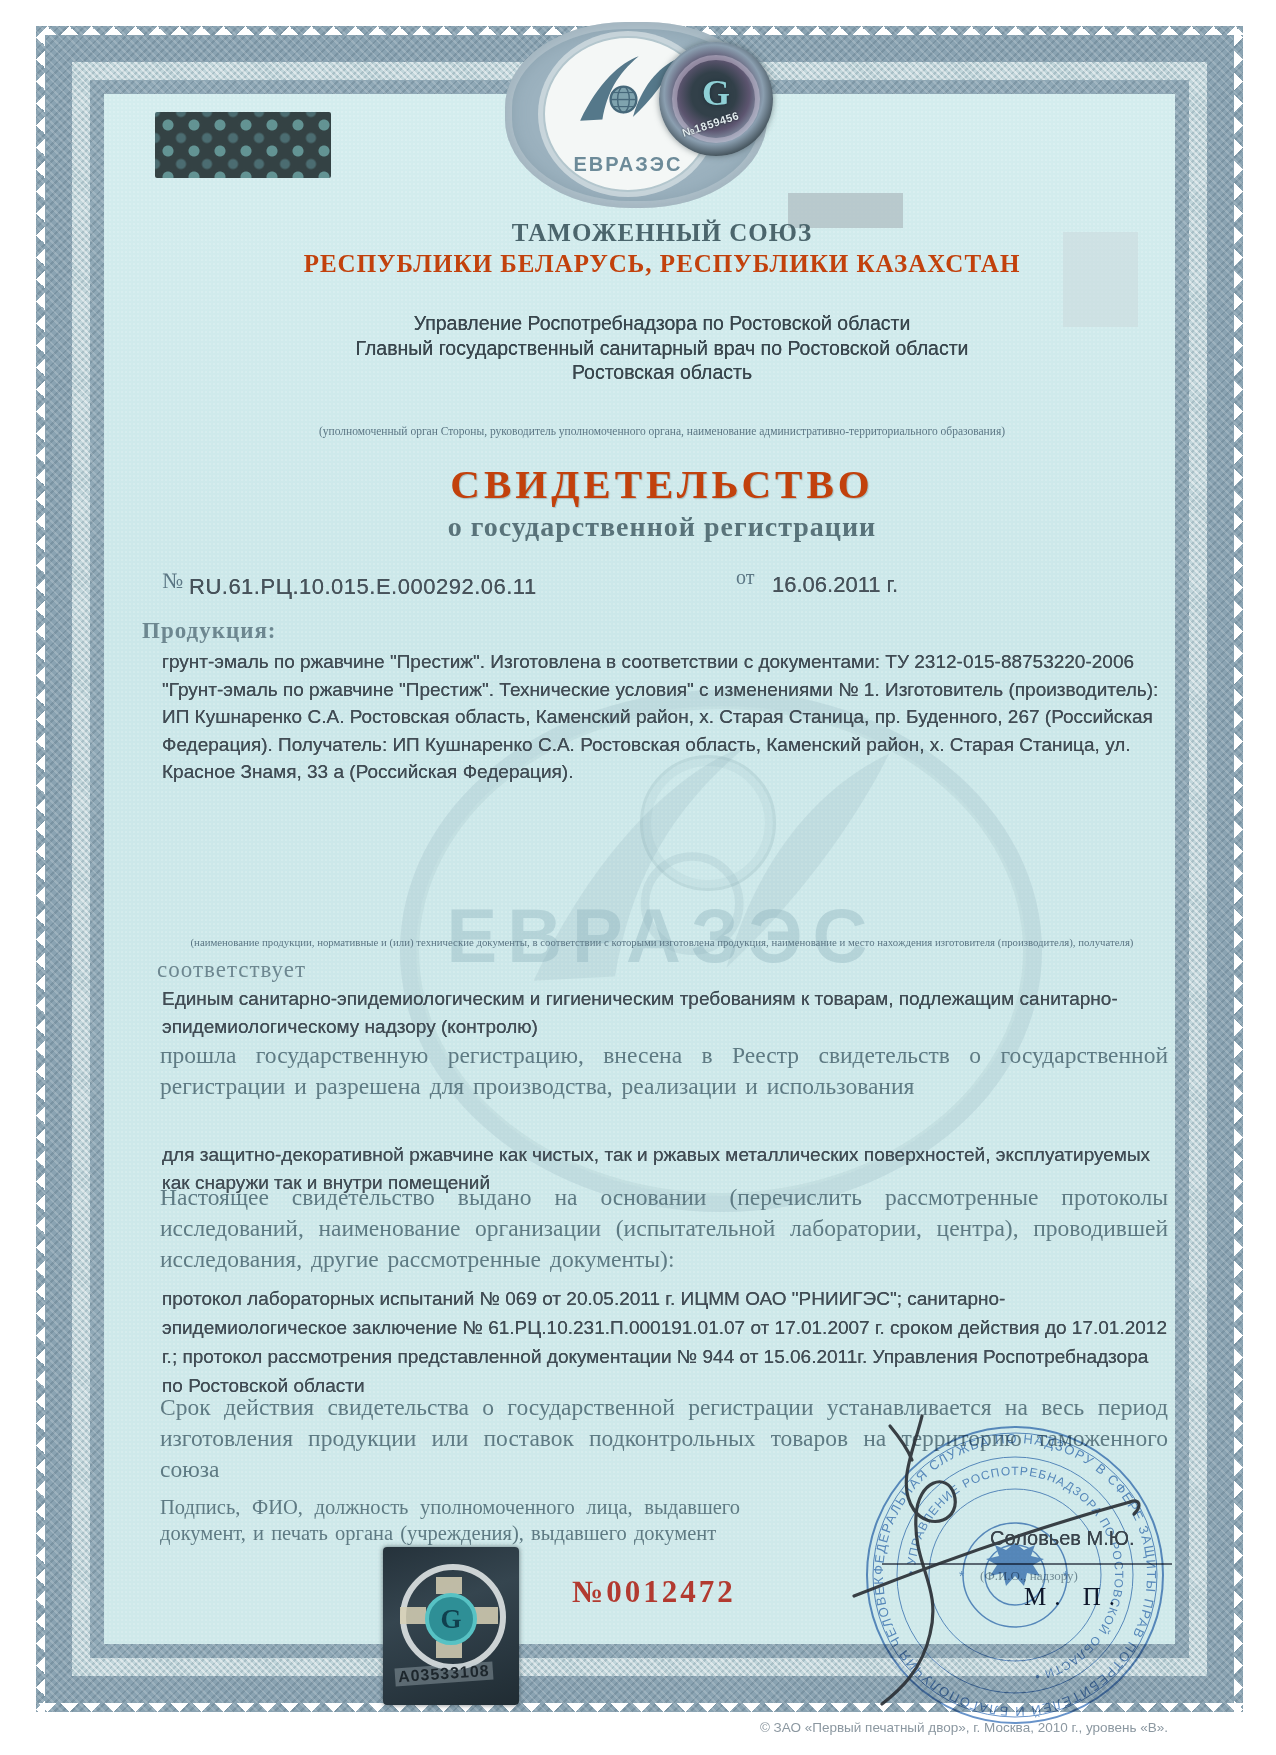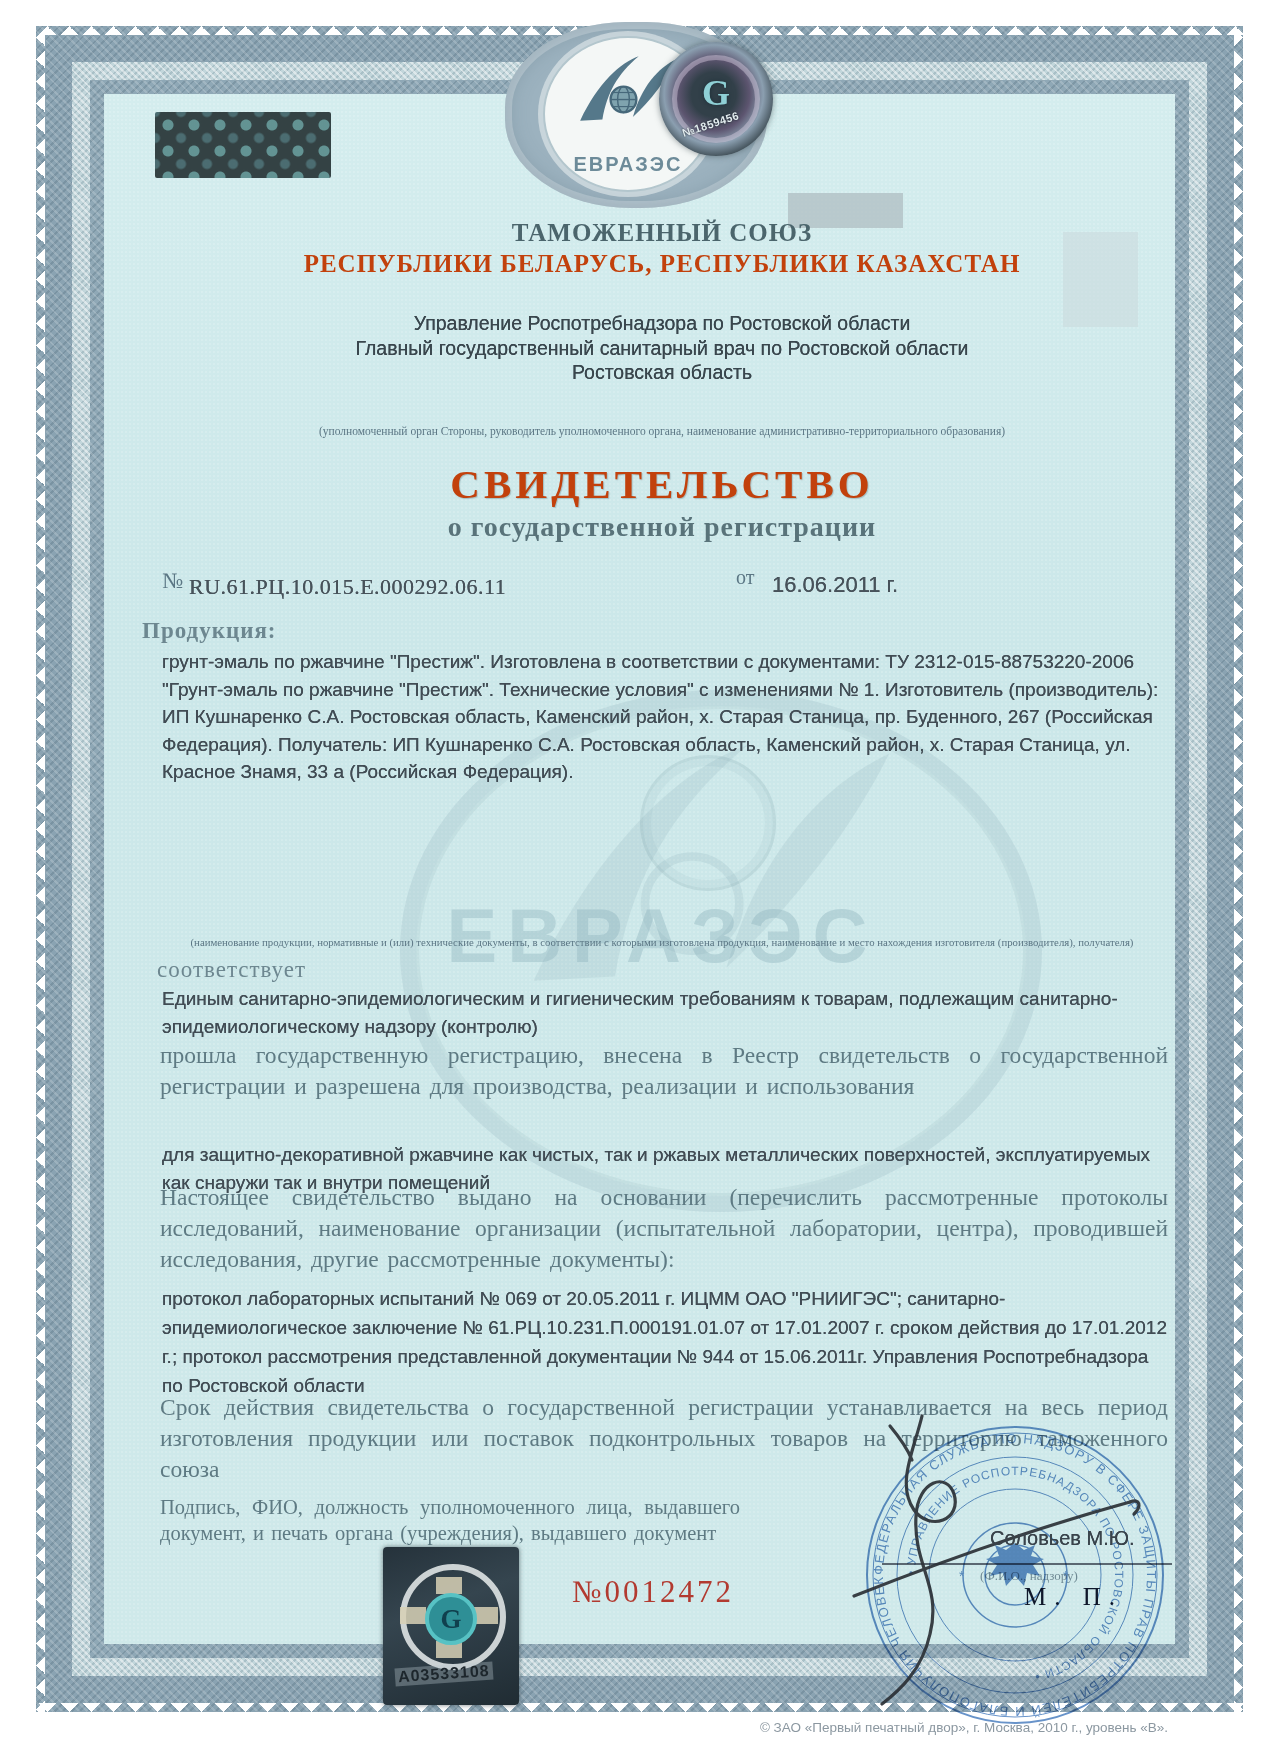--- a/index.html
+++ b/index.html
@@ -77,31 +77,31 @@
     font-weight:bold;font-size:25px;line-height:29px;letter-spacing:1px;color:#c2410c;}
   .auth{left:0;width:100%;top:311px;text-align:center;font-size:19.5px;line-height:24.5px;color:#39464d;
     text-shadow:0 0 .6px #39464d;}
   .cap1{left:63px;width:1150px;top:425px;text-align:center;font-family:"Liberation Serif",serif;
     font-size:11.5px;color:#5b7684;}
   .title-main{left:0;width:100%;top:460px;text-align:center;font-family:"Liberation Serif",serif;
     font-weight:bold;font-size:41px;letter-spacing:4px;color:#c2410c;text-shadow:1px 1px 1px rgba(90,115,120,.35);}
   .title-sub{left:0;width:100%;top:511px;text-align:center;font-family:"Liberation Serif",serif;
     font-weight:bold;font-size:28px;letter-spacing:1px;color:#59737a;}
   .no-label{left:138px;top:568px;font-family:"Liberation Serif",serif;font-size:22px;color:#5b7684;}
-  .no-value{left:165px;top:574px;font-size:22px;color:#47525a;letter-spacing:.5px;text-shadow:0 0 .5px #47525a;font-family:Liberation Serif, serif;}
+  .no-value{left:165px;top:574px;font-size:22px;color:#47525a;letter-spacing:.5px;text-shadow:0 0 .5px #47525a;}
   .from-label{left:712px;top:566px;font-family:"Liberation Serif",serif;font-size:20px;color:#5b7684;}
   .date-value{left:748px;top:572px;font-size:22px;color:#47525a;text-shadow:0 0 .5px #47525a;}
   .lbl{font-family:"Liberation Serif",serif;font-size:23px;color:#6d8790;letter-spacing:1px;}
   .fill{font-size:19px;line-height:27.5px;color:#414c54;text-shadow:0 0 .5px #414c54;}
   .formtxt{font-family:"Liberation Serif",serif;font-size:23.5px;line-height:31px;color:#5e7a83;
     text-align:justify;word-spacing:3px;}
   .cap2{left:63px;width:1150px;top:936px;text-align:center;font-family:"Liberation Serif",serif;
     font-size:10.8px;color:#5b7684;}
   .serial-red{left:548px;top:1574px;font-family:"Liberation Serif",serif;font-size:31px;
-    letter-spacing:3px;color:#b23a30;z-index:6;}
+    letter-spacing:3px;color:#b23a30;z-index:6;font-weight:bold;}
   .sig-name{left:966px;top:1527px;font-size:20px;color:#39434b;z-index:7;text-shadow:0 0 .5px #39434b;}
   .sig-line{left:858px;top:1563px;width:290px;height:1.5px;background:#5a6771;z-index:4;}
   .sig-cap{left:860px;top:1568px;width:290px;text-align:center;font-family:"Liberation Serif",serif;
     font-size:13px;color:#5d7884;opacity:.85;z-index:4;}
   .mp{left:1000px;top:1583px;font-family:"Liberation Serif",serif;font-size:25px;
     letter-spacing:8px;color:#0f172a;z-index:4;}
   .footer{left:660px;top:1720px;width:560px;text-align:center;font-size:13.5px;color:#8c98a1;z-index:4;}
   
   .stamp{position:absolute;left:855px;top:1415px;z-index:5;opacity:.85;mix-blend-mode:multiply;}
   .signature{position:absolute;left:830px;top:1398px;z-index:6;}

